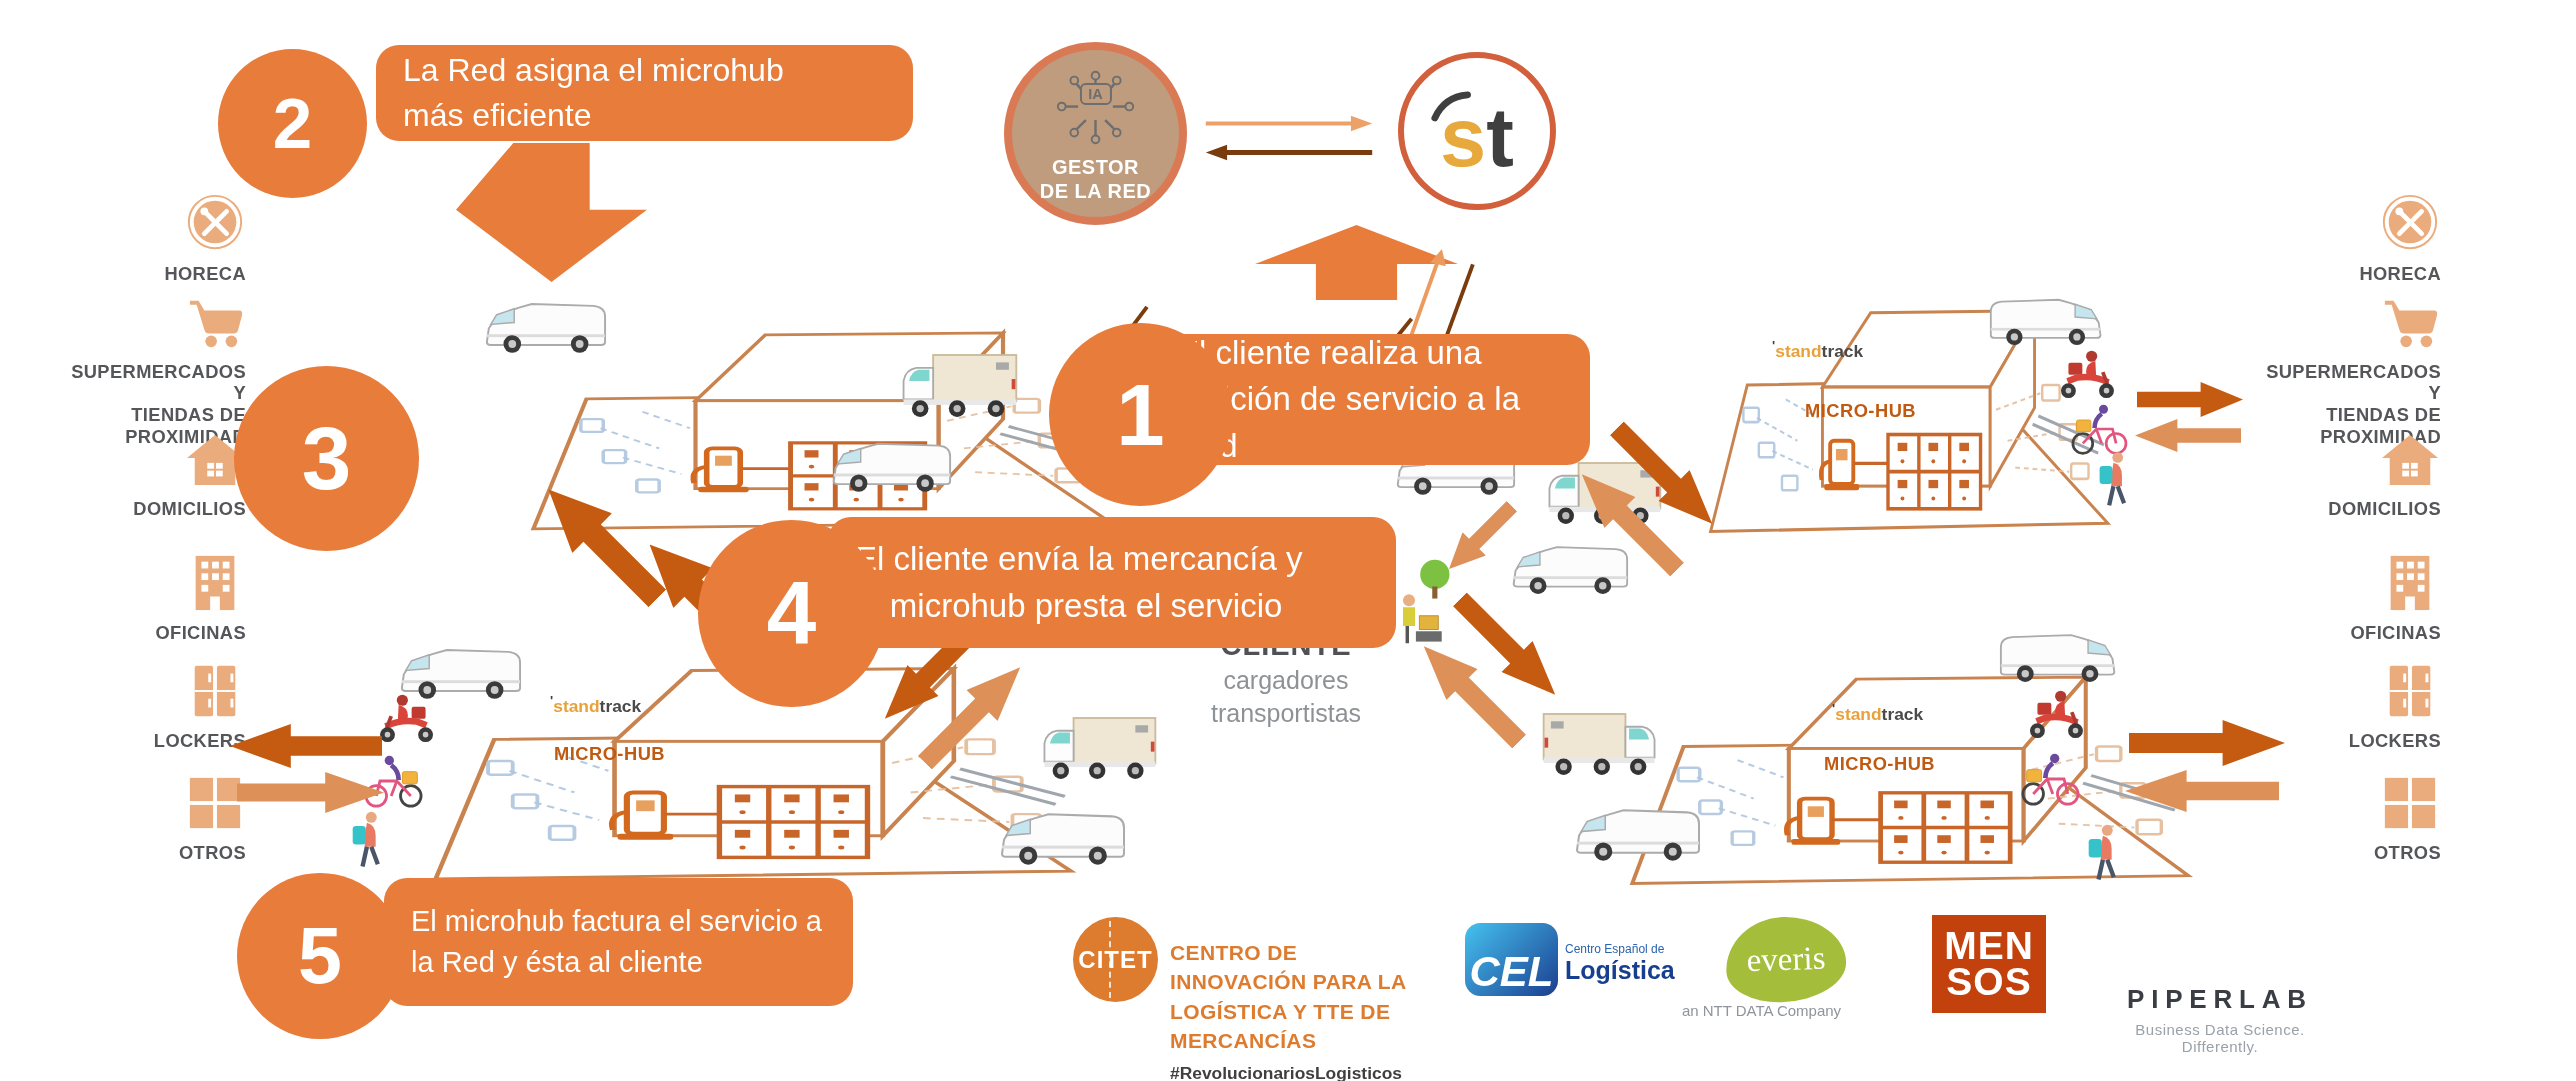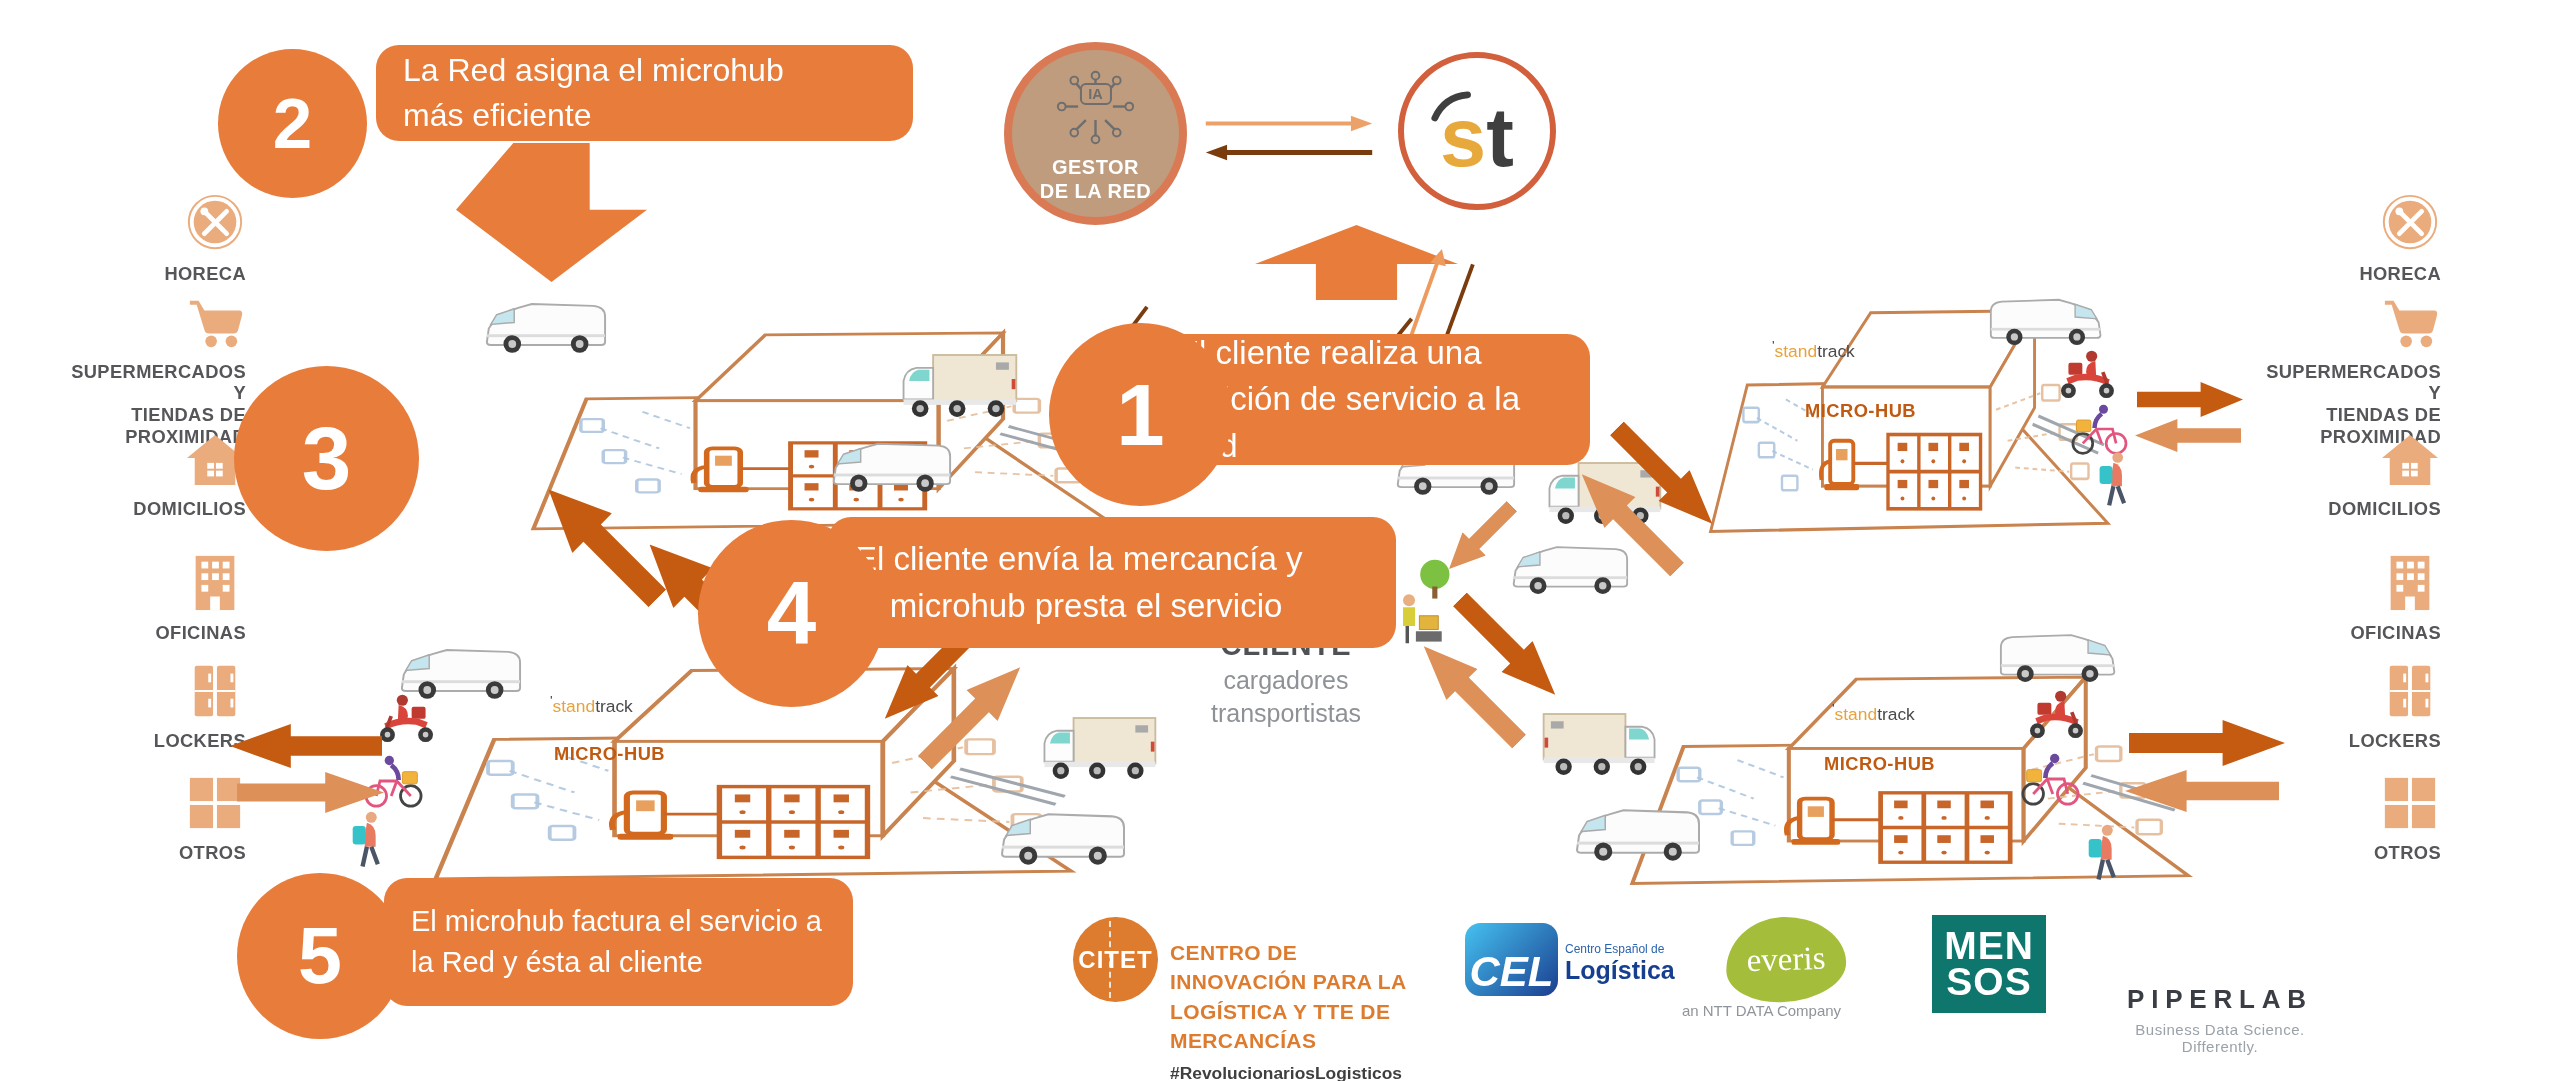--- a/index.html
+++ b/index.html
@@ -27,21 +27,21 @@
   #stbadge{background:#fff;border:6.8px solid #D2603C;}
   .gestor-label{color:#fff;font-weight:bold;font-size:20px;letter-spacing:0.5px;line-height:1.2;text-align:center;}
   .chip{border:2.9px solid #6E6E6E;border-radius:5.8px;padding:1px 6.8px;color:#6E6E6E;
         font-size:14.5px;font-weight:bold;position:absolute;left:50%;top:33px;transform:translateX(-50%);background:#BE9C7D;}
   
   .dest{position:absolute;width:183px;text-align:right;z-index:4;}
   .dest-label{margin-top:5.8px;font-size:18.3px;font-weight:bold;color:#55565A;letter-spacing:0.4px;
               white-space:pre-line;line-height:1.18;}
   
   .hub{position:absolute;width:425px;height:241px;transform-origin:0 0;z-index:1;}
-  .hub-brand{position:absolute;z-index:2;font-weight:normal;font-size:17.4px;white-space:nowrap;}
+  .hub-brand{position:absolute;z-index:2;font-weight:bold;font-size:17.4px;white-space:nowrap;}
   .hub-brand .spark{color:#3F3F3F;font-size:13.5px;vertical-align:super;}
   .hub-brand .stand{color:#E9A23B;} .hub-brand .track{color:#4A4A4A;}
   .hub-label{position:absolute;z-index:2;font-weight:bold;font-size:18.3px;color:#C05A11;
              letter-spacing:0.5px;text-align:center;}
   .veh{position:absolute;z-index:3;}
   
   .client-wrap{position:absolute;left:1187px;top:629px;width:198px;text-align:center;z-index:2;}
   .client-title{font-size:29px;font-weight:bold;color:#4F5254;letter-spacing:1px;}
   .client-sub{font-size:25px;color:#8E9296;margin-top:3.9px;}
   
@@ -51,21 +51,21 @@
   #citet-circle .dash{position:absolute;left:42%;top:3.9px;bottom:3.9px;border-left:2.9px dashed rgba(255,255,255,.8);}
   .citet-line{font-size:21px;font-weight:bold;color:#DD7B2F;letter-spacing:0.4px;line-height:1.4;}
   .citet-tag{font-size:17.4px;font-weight:bold;color:#3F3F3F;margin-top:7.7px;}
   #cel-block{width:93px;height:73px;border-radius:15.4px;background:linear-gradient(135deg,#45C2F0,#1B3E8F);
              color:#fff;display:flex;align-items:flex-end;justify-content:center;font-size:42px;font-weight:bold;font-style:italic;}
   .cel-line1{font-size:12px;color:#2B63AD;} .cel-line2{font-size:25px;font-weight:bold;color:#163F8F;}
   #everis-blob{width:120px;height:85px;background:#A4BE3B;border-radius:48% 52% 55% 45%/62% 55% 45% 38%;
                display:flex;align-items:center;justify-content:center;color:#fff;font-size:33px;
                font-family:"Liberation Serif","DejaVu Serif",serif;transform:rotate(-2deg);}
   .everis-tag{font-size:15px;color:#8F959B;}
-  #mensos-block{width:114px;height:98px;background:#0f766e;color:#fff;display:flex;flex-direction:column;
+  #mensos-block{width:114px;height:98px;background:#c2410c;color:#fff;display:flex;flex-direction:column;
                 align-items:center;justify-content:center;font-weight:bold;font-size:39px;line-height:.92;letter-spacing:1px;}
   .piperlab-name{font-size:26px;letter-spacing:6.8px;color:#3A3E44;font-weight:600;}
   .piperlab-tag{font-size:15px;color:#9BA1A8;margin-top:5.8px;letter-spacing:0.5px;}
   
   .st-text{font-weight:bold;font-size:83px;line-height:1;}
   .st-s{color:#E8A93C;} .st-t{color:#3F3F3F;}
 </style>
 </head>
 <body>
 

